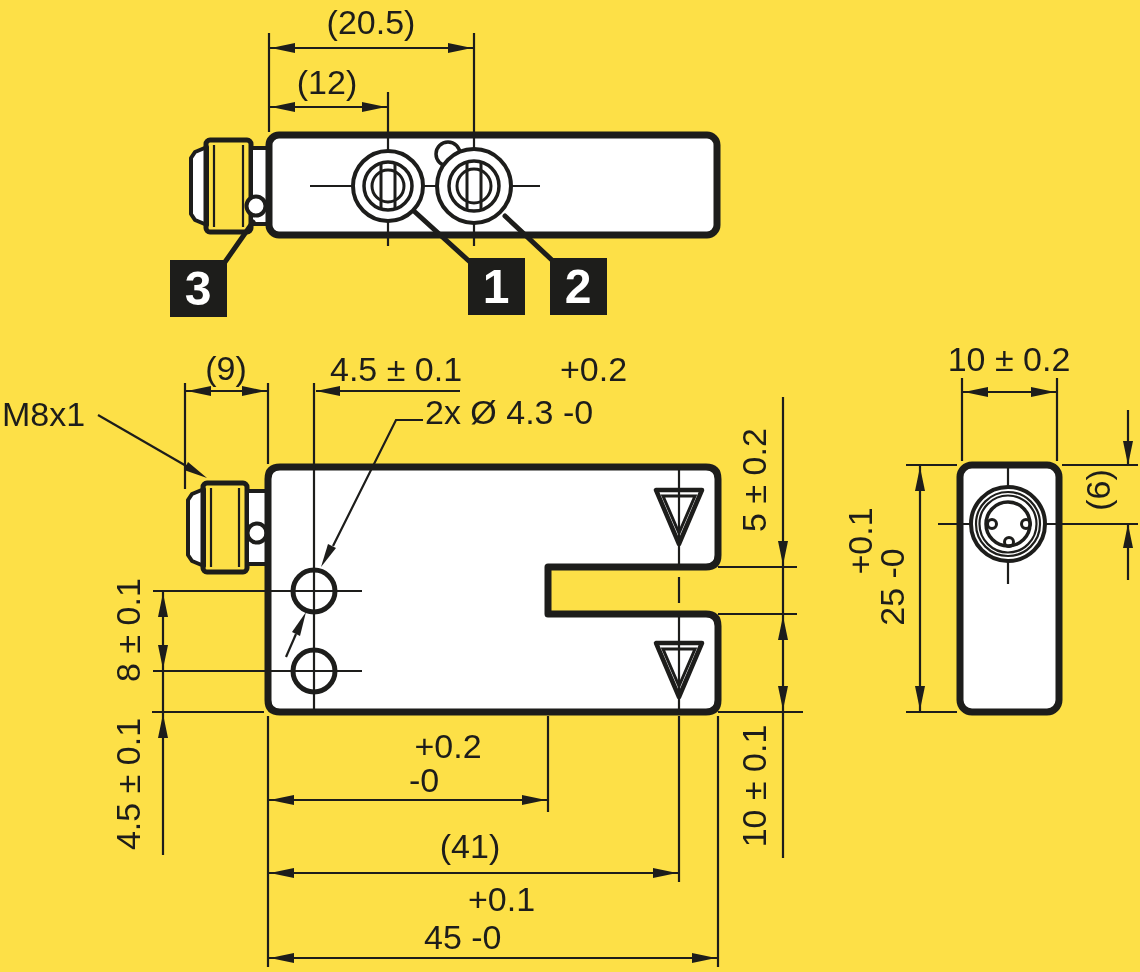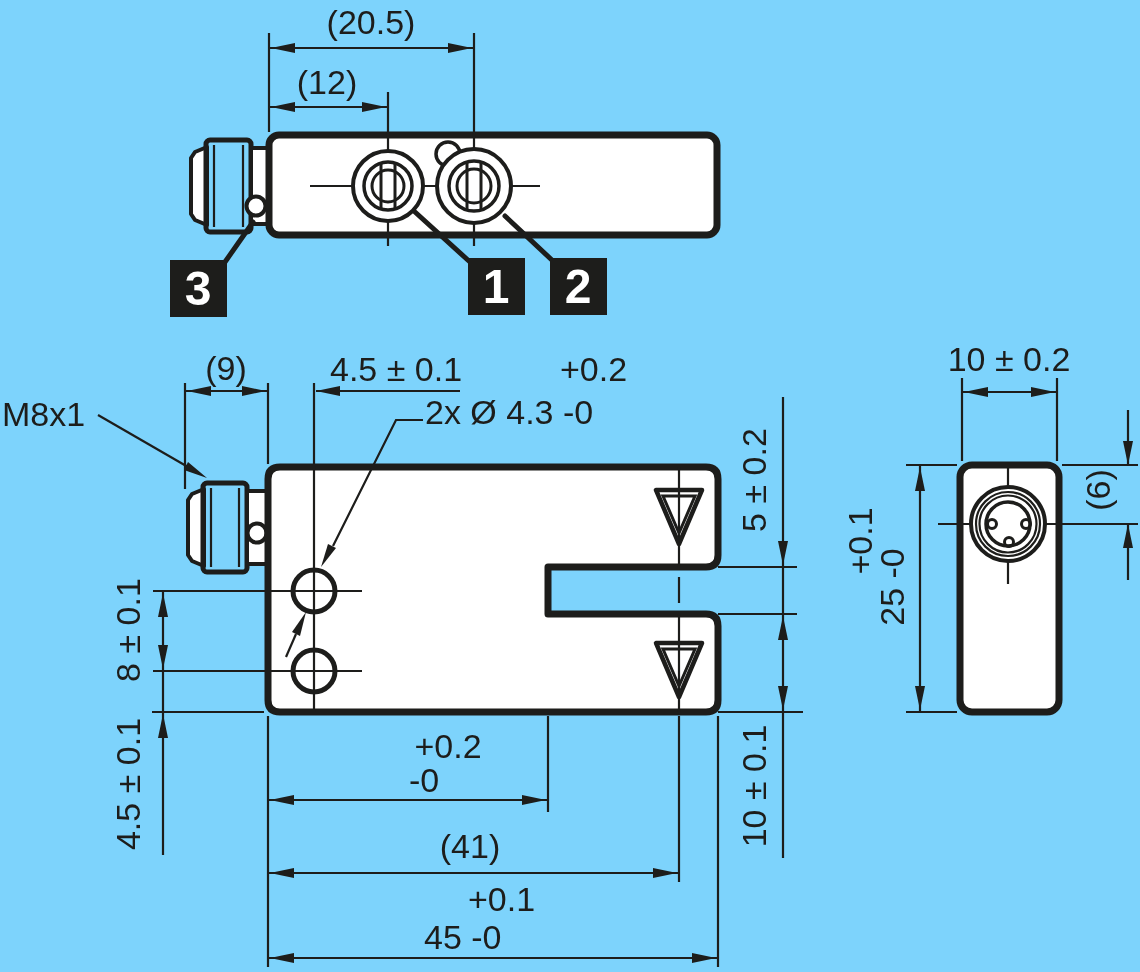--- a/index.html
+++ b/index.html
@@ -1,16 +1,16 @@
 <!DOCTYPE html>
 <html><head>
 <meta charset="utf-8">
 <style>
   html,body{margin:0;padding:0;background:#fff;}
-  .stage{position:relative;width:1140px;height:972px;background:#7dd3fc;overflow:hidden;
+  .stage{position:relative;width:1140px;height:972px;background:#fde047;overflow:hidden;
          font-family:"Liberation Sans",sans-serif;}
   svg{display:block;}
   .thick{stroke:#1d1d1b;stroke-width:7;fill:#fff;stroke-linejoin:round;}
   .med{stroke:#1d1d1b;stroke-width:4.5;fill:none;stroke-linejoin:round;}
   .med4{stroke:#1d1d1b;stroke-width:4;fill:#fff;stroke-linejoin:round;}
   .sw5{stroke:#1d1d1b;stroke-width:5;fill:none;}
   .sw35{stroke:#1d1d1b;stroke-width:3.5;fill:none;}
   .sw3{stroke:#1d1d1b;stroke-width:3;fill:none;}
   .thin{stroke:#1d1d1b;stroke-width:2.2;fill:none;}
   .lead{stroke:#1d1d1b;stroke-width:5;fill:none;stroke-linecap:round;}

